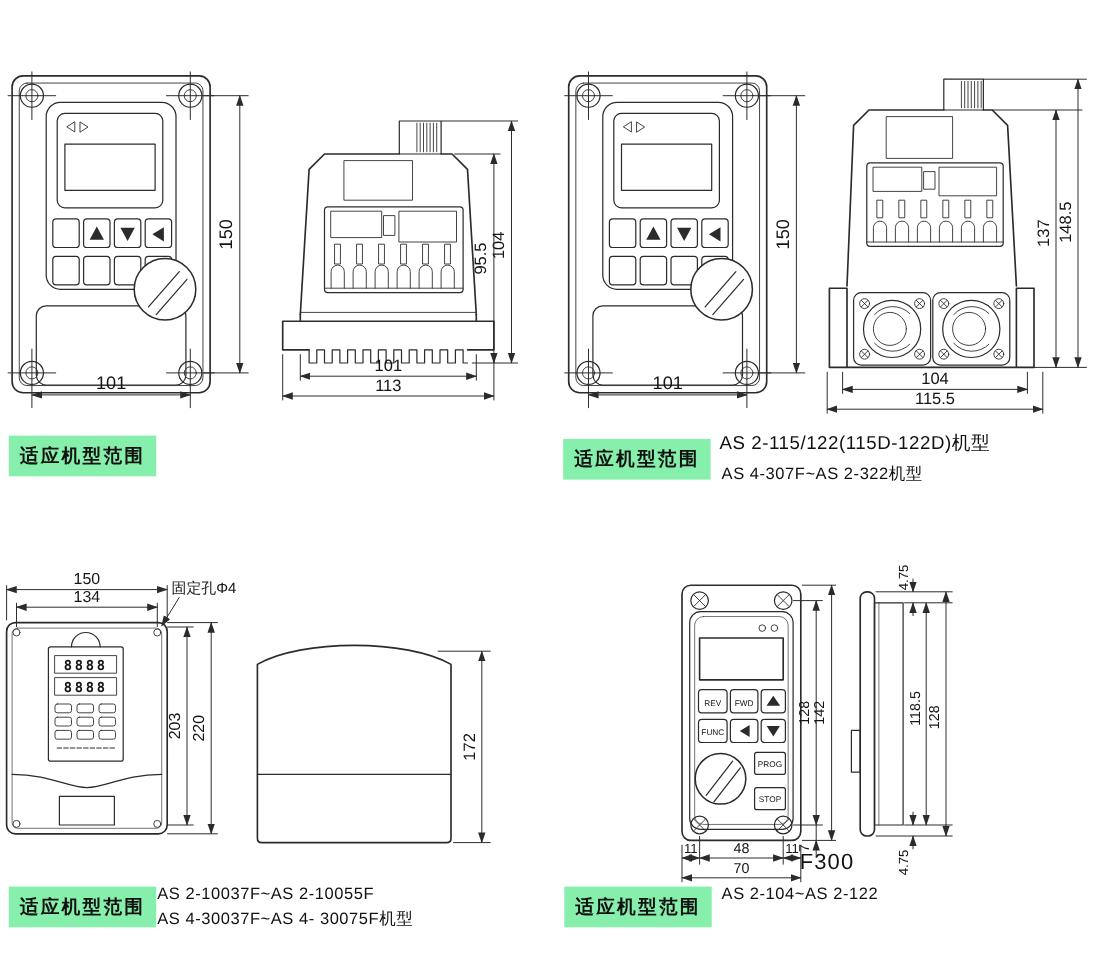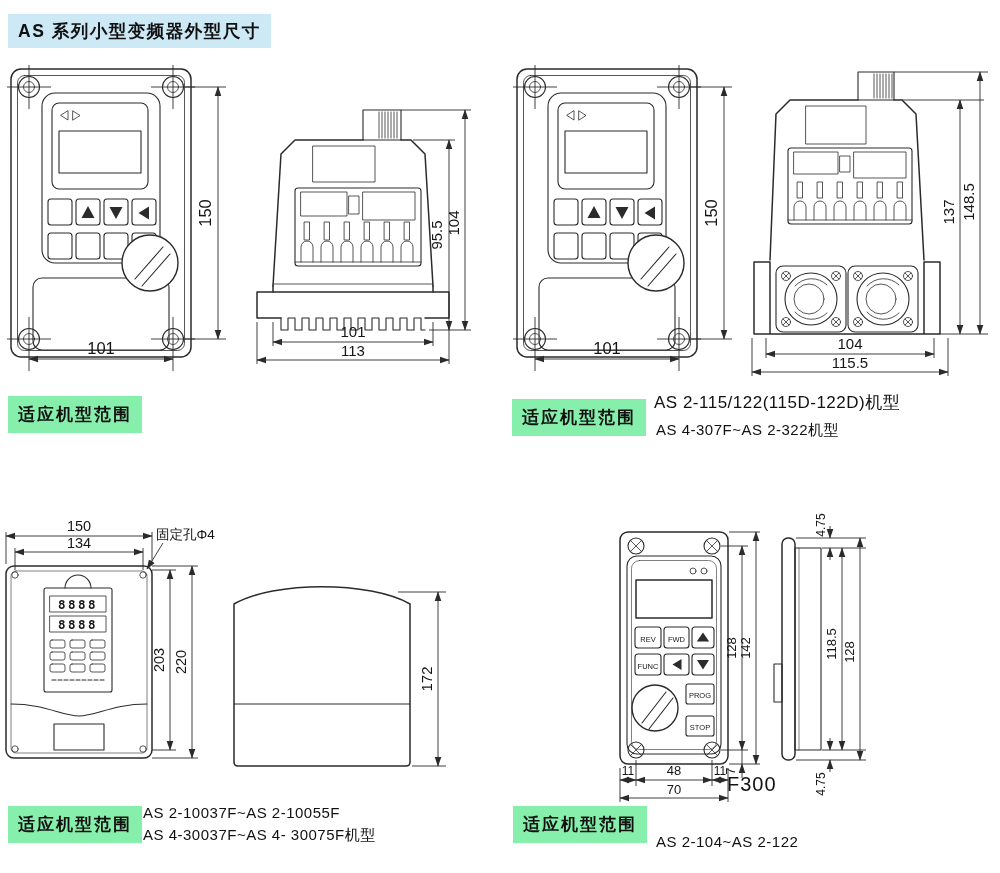--- a/index.html
+++ b/index.html
@@ -28,21 +28,20 @@
   .btx{font-family:"Liberation Sans",sans-serif;font-size:7.5px;fill:#151515;text-anchor:middle;}
   .dtx{font-family:"DejaVu Sans Mono",monospace;font-size:12.5px;font-weight:bold;
        letter-spacing:2.5px;fill:#151515;text-anchor:middle;}
   .ntx{font-family:"Liberation Sans",sans-serif;font-size:13.5px;fill:#151515;text-anchor:start;}
 </style>
 </head>
 <body>
 
 <div class="page">
 
-  <div class="title">AS 系列小型变频器外型尺寸</div>
 
   <svg width="235" height="312" viewBox="0 0 235 312" style="left:2px;top:60px;">
     <defs>
       <marker id="a1" viewBox="0 0 10 8" refX="9.3" refY="4" markerWidth="11" markerHeight="9" orient="auto-start-reverse">
           <path d="M0,0.6 L10,4 L0,7.4 Z" fill="#2b2b2b"></path>
         </marker>
     </defs>
     <path class="dm hl" d="M27,5 V49 M171,5 V49 M27,257 V311 M171,257 V311 M5,27 H49 M149,27 H193 M5,279 H49 M149,279 H193"></path>
     <rect x="9" y="9" width="180" height="288" rx="10" class="ln"></rect>
     <rect x="15.5" y="15.5" width="167" height="275" rx="7" class="ln tn"></rect>
@@ -415,15 +414,15 @@
     </g>
   </svg>
 
   <div class="f300" style="left:727px;top:773px;">F300</div>
 
   <div class="tag" style="left:8px;top:806px;">适应机型范围</div>
   <div class="mdl" style="left:143px;top:804px;">AS 2-10037F~AS 2-10055F</div>
   <div class="mdl" style="left:143px;top:826px;">AS 4-30037F~AS 4- 30075F机型</div>
 
   <div class="tag" style="left:513px;top:806px;">适应机型范围</div>
-  <div class="mdl" style="left:656px;top:804px;margin-top:29px;">AS 2-104~AS 2-122</div>
+  <div class="mdl" style="left:656px;top:804px;">AS 2-104~AS 2-122</div>
 
 </div>
 
 </body></html>

